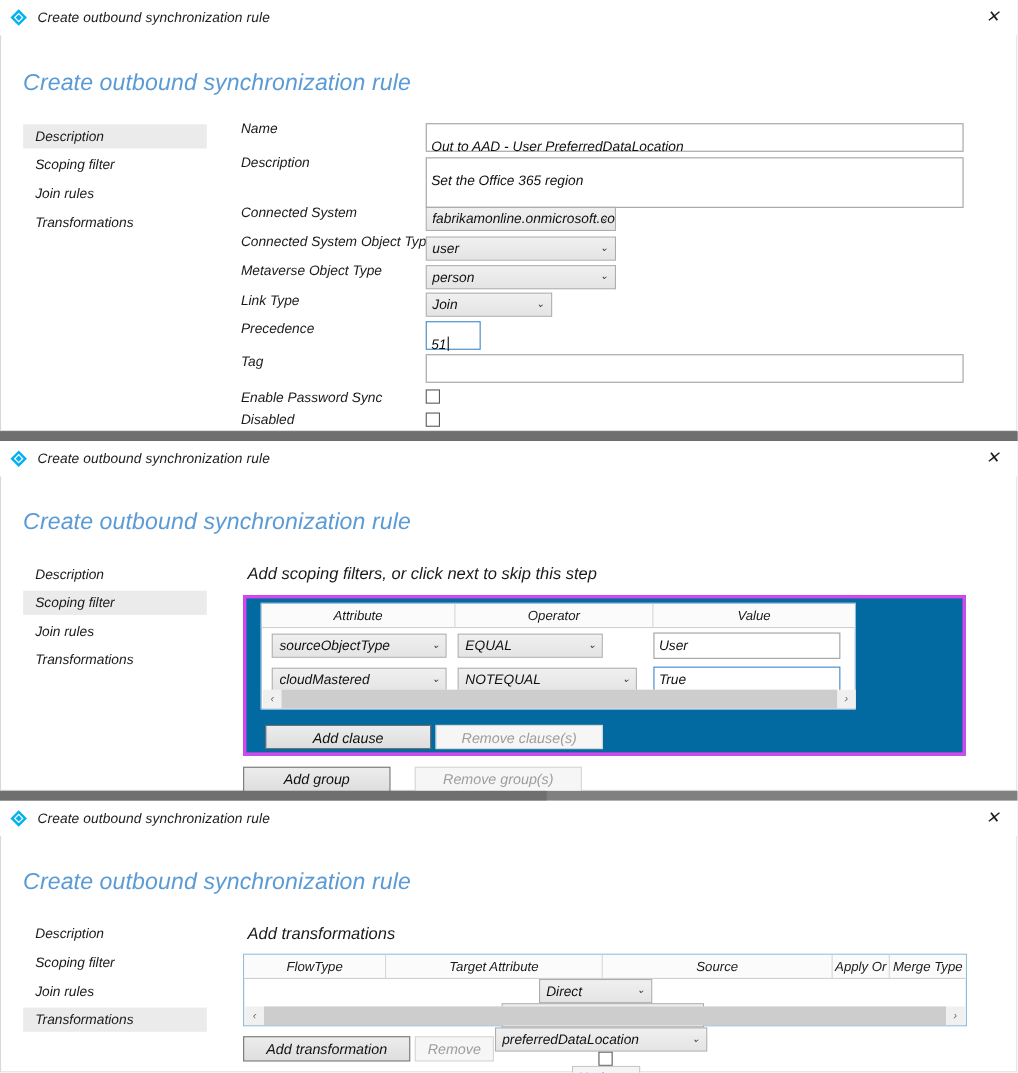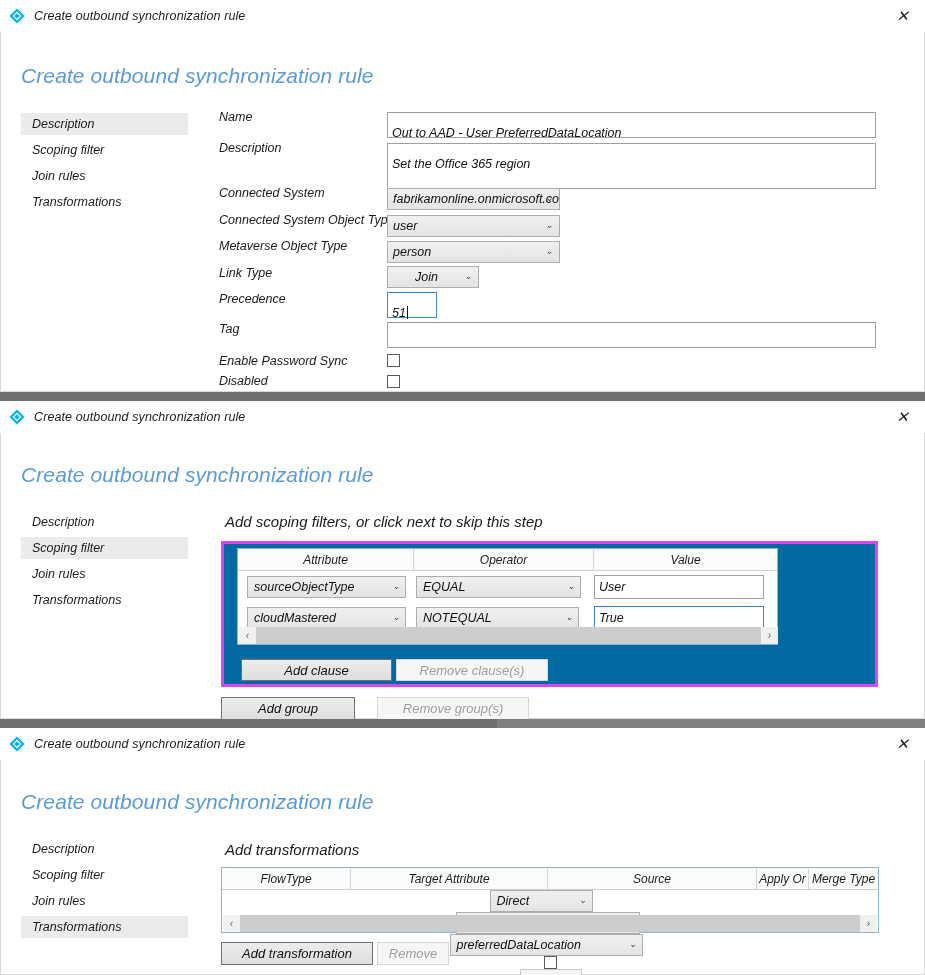--- a/index.html
+++ b/index.html
@@ -333,21 +333,21 @@
     <span class="arrow">⌄</span>
   </div>
 
   <div class="field-label" style="left:219px; top:239px;">Metaverse Object Type</div>
   <div class="combo" style="left:387px; top:241px; width:173px; height:22px;">
     <span>person</span>
     <span class="arrow">⌄</span>
   </div>
 
   <div class="field-label" style="left:219px; top:266px;">Link Type</div>
-  <div class="combo" style="left:387px; top:266px; width:92px; height:22px;text-align:center;">
+  <div class="combo" style="left:387px; top:266px; width:115px; height:22px;">
     <span>Join</span>
     <span class="arrow">⌄</span>
   </div>
 
   <div class="field-label" style="left:219px; top:292px;">Precedence</div>
   <div class="txtbox focused" style="left:387px; top:292px; width:50px; height:25px;"><span>51</span><span class="caret"></span></div>
 
   <div class="field-label" style="left:219px; top:322px;">Tag</div>
   <div class="txtbox" style="left:387px; top:322px; width:489px; height:24px;"></div>
 
@@ -398,21 +398,21 @@
       </div>
 
       <div class="grid-row">
         <div class="cellwrap" style="width:176px; padding-left:9px;">
           <div class="mini-combo" style="width:159px;">
             <span>sourceObjectType</span>
             <span class="arrow">⌄</span>
           </div>
         </div>
         <div class="cellwrap" style="width:180px; padding-left:2px;">
-          <div class="mini-combo" style="width:165px;">
+          <div class="mini-combo" style="width:132px;">
             <span>EQUAL</span>
             <span class="arrow">⌄</span>
           </div>
         </div>
         <div class="cellwrap" style="width:183px;">
           <div class="mini-text" style="width:170px;">User</div>
         </div>
       </div>
 
       <div class="grid-row">

